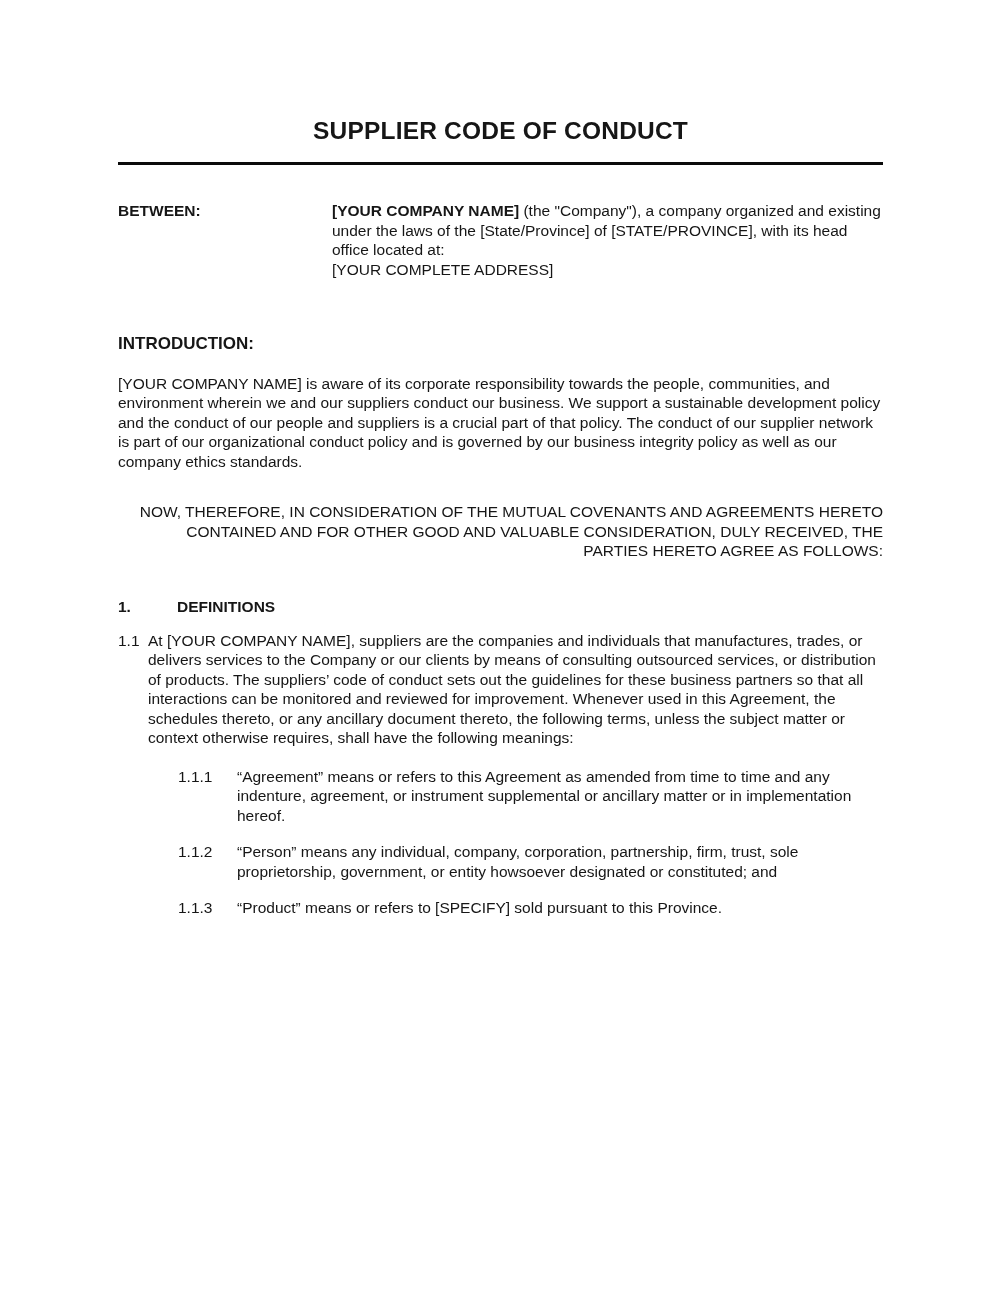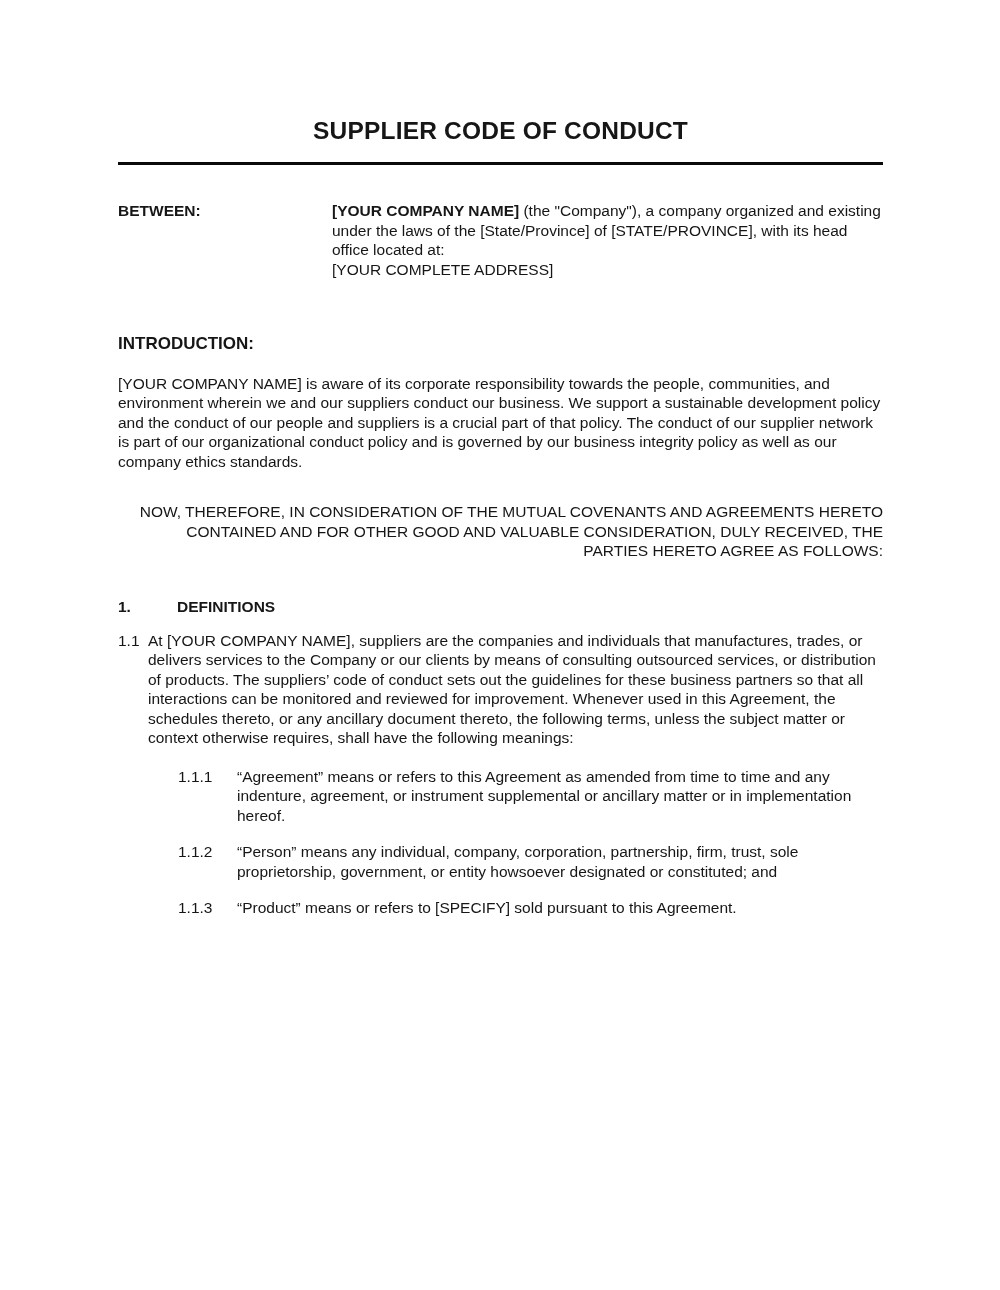--- a/index.html
+++ b/index.html
@@ -140,21 +140,21 @@
     <p class="subclause-text">“Agreement” means or refers to this Agreement as amended from time to time and any indenture, agreement, or instrument supplemental or ancillary matter or in implementation hereof.</p>
   </div>
 
   <div class="subclause">
     <span class="subclause-number">1.1.2</span>
     <p class="subclause-text">“Person” means any individual, company, corporation, partnership, firm, trust, sole proprietorship, government, or entity howsoever designated or constituted; and</p>
   </div>
 
   <div class="subclause">
     <span class="subclause-number">1.1.3</span>
-    <p class="subclause-text">“Product” means or refers to [SPECIFY] sold pursuant to this Agreement.</p>
+    <p class="subclause-text">“Product” means or refers to [SPECIFY] sold pursuant to this Province.</p>
   </div>
 
   <div class="footer">
     <span>Supplier Code of Conduct</span>
     <span>Page 1 of 5</span>
   </div>
 
 </div>
 
 </body></html>

